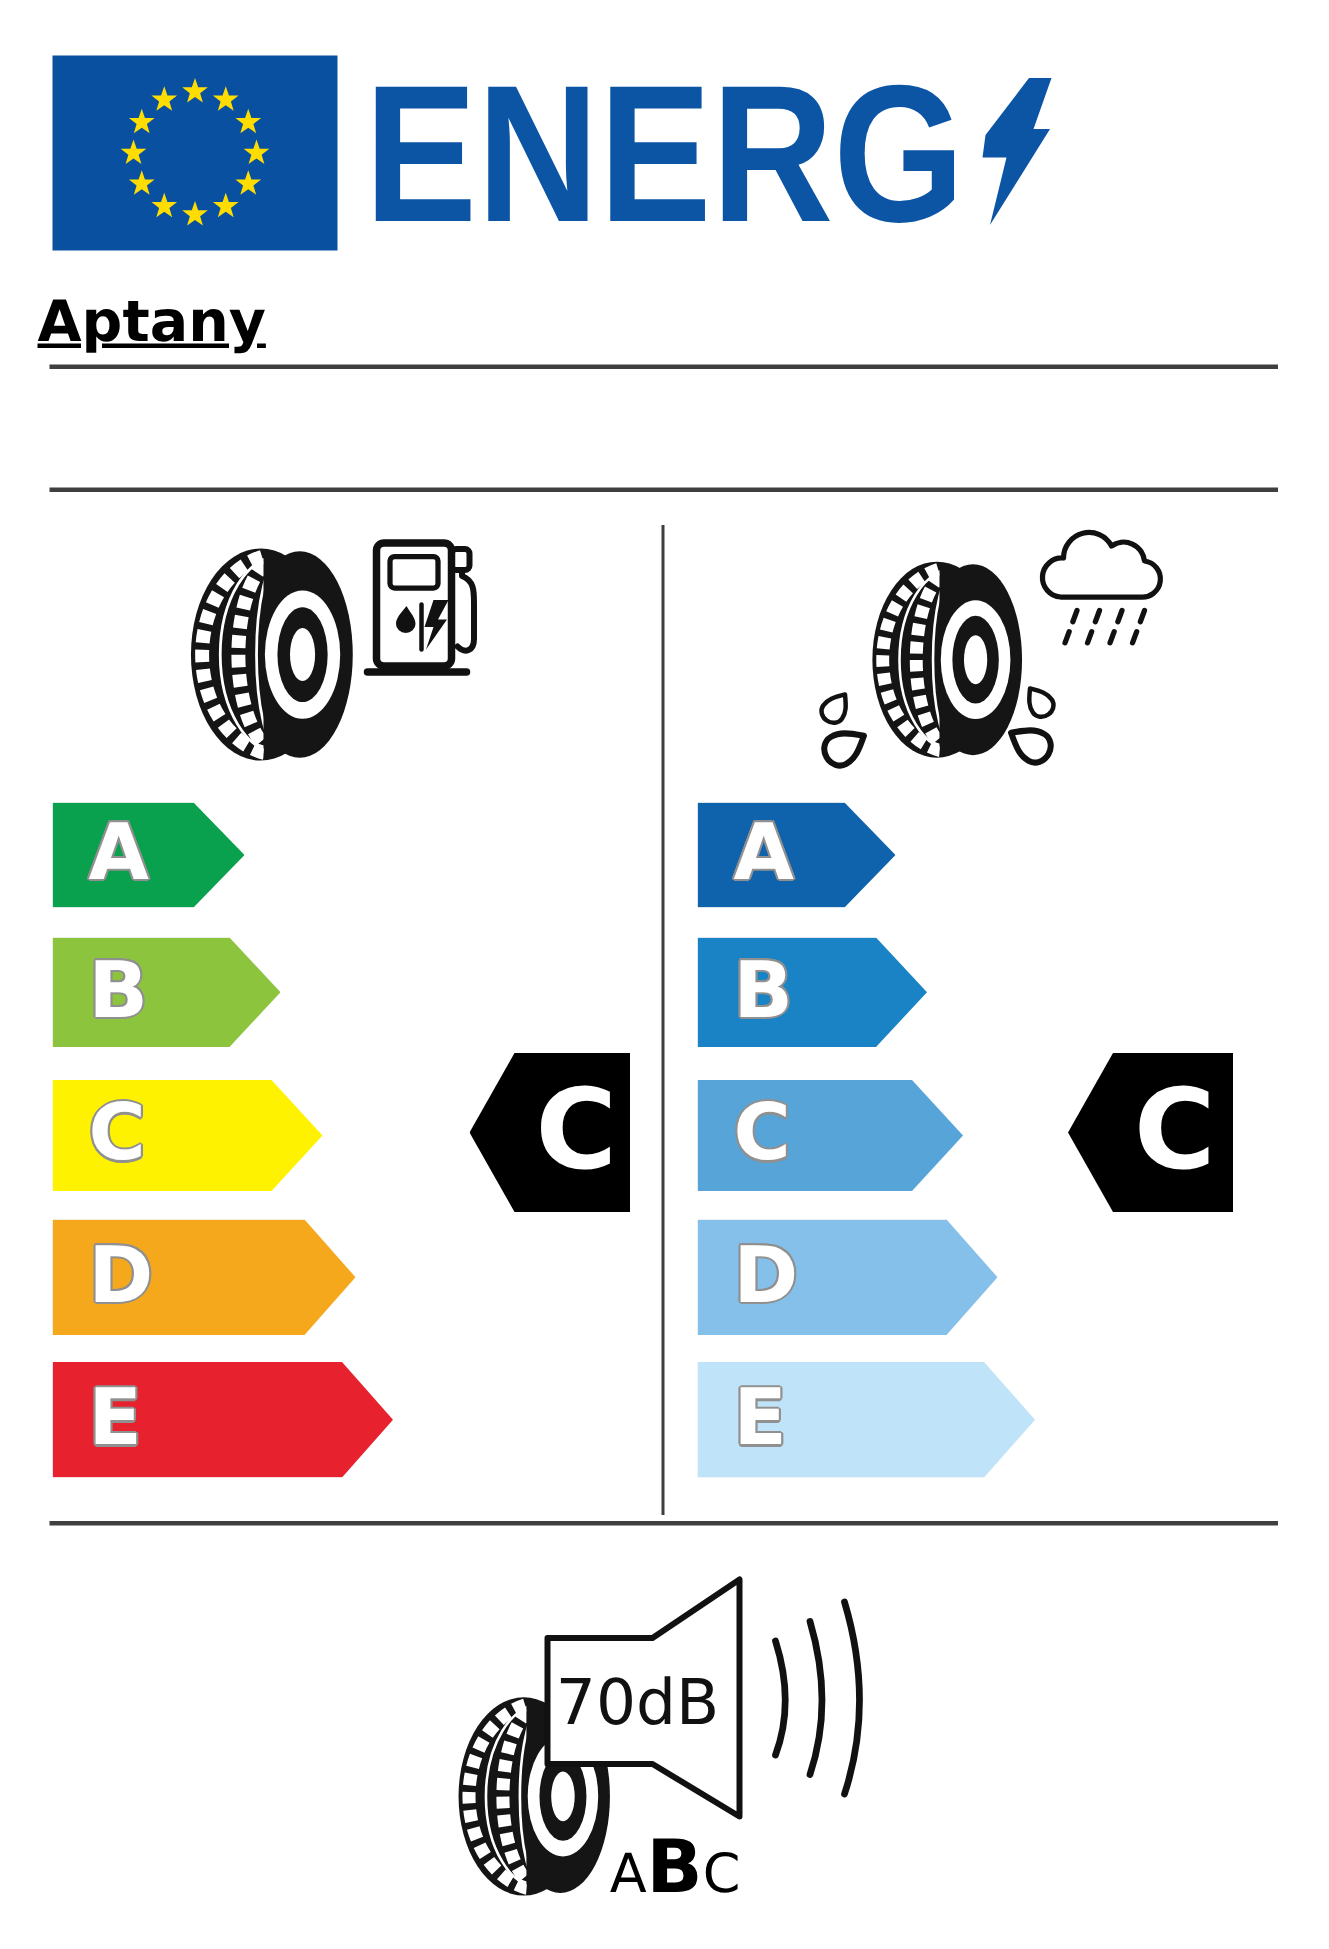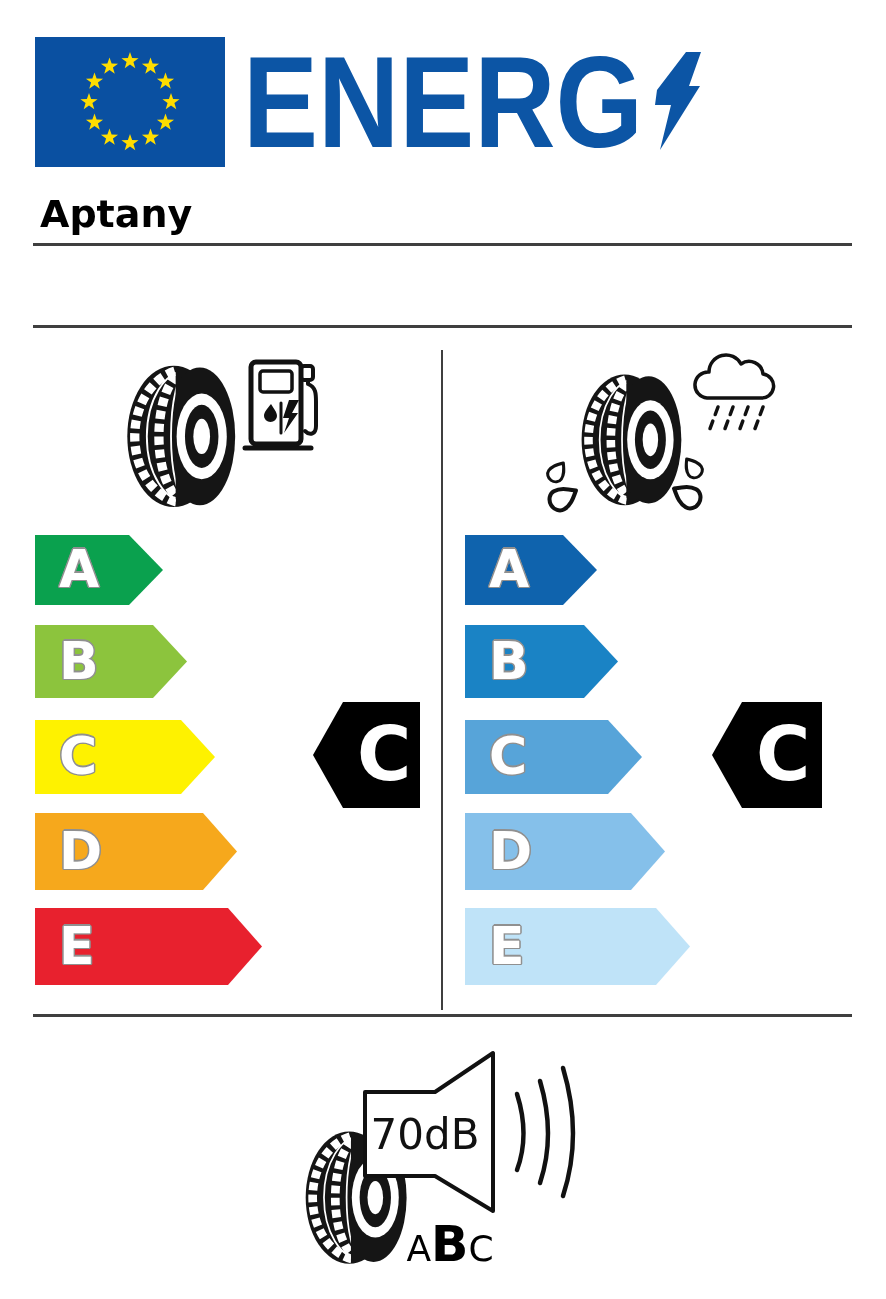--- a/index.html
+++ b/index.html
@@ -4,21 +4,21 @@
 <style>
   html,body{margin:0;padding:0;background:#fff;}
   .page{position:relative;width:886px;height:1299px;background:#ffffff;
         font-family:"DejaVu Sans","Liberation Sans",sans-serif;overflow:hidden;}
 
   
   .hline{position:absolute;left:33px;width:819px;height:3px;background:#3f3f3f;}
   .vline{position:absolute;width:2px;background:#3f3f3f;}
 
   
-  .brand{position:absolute;left:40px;top:192px;font-size:38px;font-weight:bold;color:#000;}
+  .brand{position:absolute;left:25px;top:192px;font-size:38px;font-weight:bold;color:#000;text-decoration:underline;}
 
   
   .class-row{position:absolute;}
   .class-arrow{position:absolute;left:0;top:0;width:100%;height:100%;
         clip-path:polygon(0 0, calc(100% - 34px) 0, 100% 50%, calc(100% - 34px) 100%, 0 100%);
         filter:drop-shadow(0 0 1px #888);}
   .class-letter{position:absolute;left:24px;top:50%;transform:translateY(-52%);
         font-size:52px;font-weight:bold;color:#fff;line-height:1;
         text-shadow:-1.5px 0 #909090,1.5px 0 #909090,0 -1.5px #909090,0 1.5px #909090,
                     -1px -1px #909090,1px -1px #909090,-1px 1px #909090,1px 1px #909090;}

